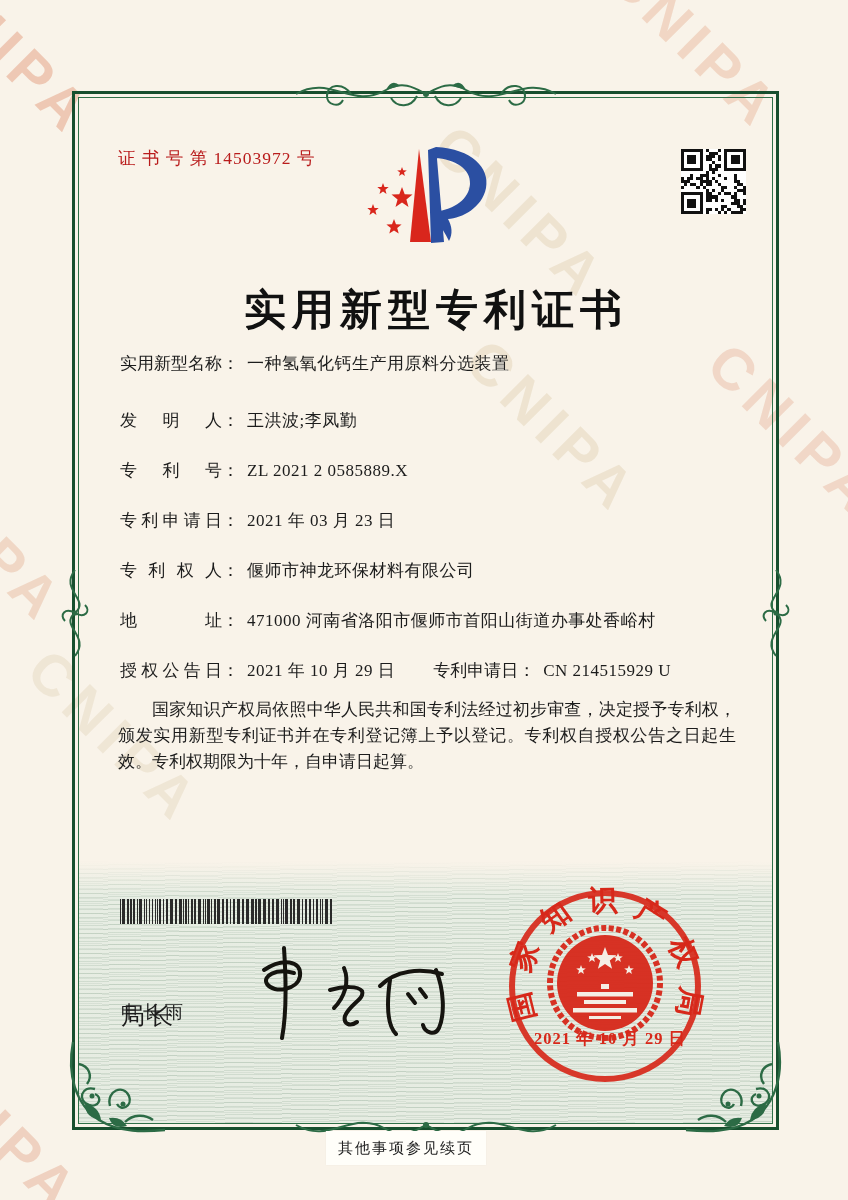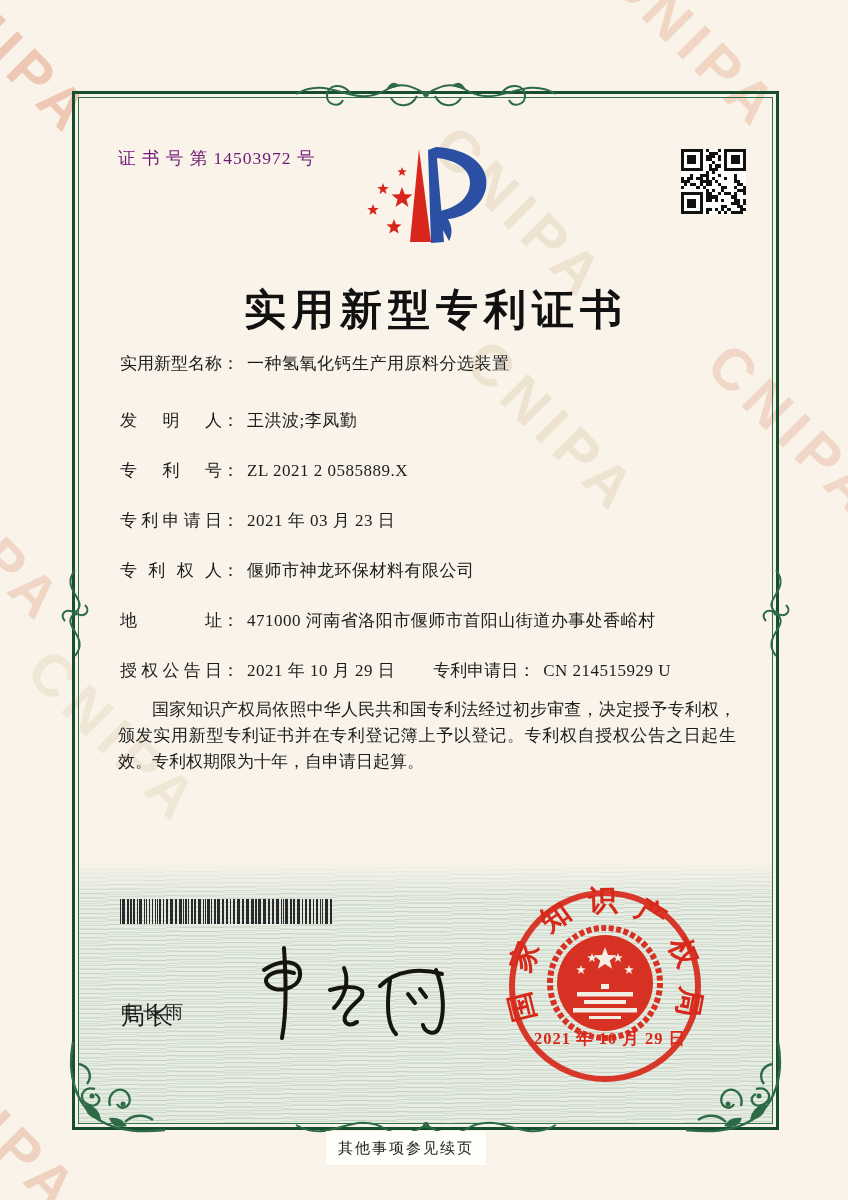--- a/index.html
+++ b/index.html
@@ -29,21 +29,21 @@
   .band .waves { position:absolute; inset:0;
       background:
         repeating-linear-gradient(179deg, rgba(128,158,134,0.22) 0 1px, transparent 1px 4px),
         repeating-linear-gradient(181.5deg, rgba(128,158,134,0.15) 0 1px, transparent 1px 5px);
       -webkit-mask-image:linear-gradient(180deg,transparent 0,#000 40px);
               mask-image:linear-gradient(180deg,transparent 0,#000 40px); }
   .orn { position:absolute; color:#2c6b45; }
   .orn svg { display:block; }
 
   
-  .certno { position:absolute; left:118px; top:146px; font-size:17.5px; letter-spacing:1px; color:#701a75; }
+  .certno { position:absolute; left:118px; top:146px; font-size:17.5px; letter-spacing:1px; color:#b91c1c; }
   .logo { position:absolute; left:350px; top:138px; }
   .qr { position:absolute; left:681px; top:149px; width:65px; height:65px; background:#fff; }
   .title { position:absolute; left:72px; top:246px; width:728px; text-align:center;
            font-size:42px; font-weight:bold; letter-spacing:6px; color:#111;margin-top:36px; }
 
   
   .fields { position:absolute; left:120px; top:352px; width:618px; font-size:17px; }
   .frow { line-height:24px; margin-bottom:26px; white-space:nowrap; }
   .frow.wgap { margin-bottom:33px; }
   .flabel { display:inline-block; width:102px; text-align:justify; text-align-last:justify; vertical-align:top; }

